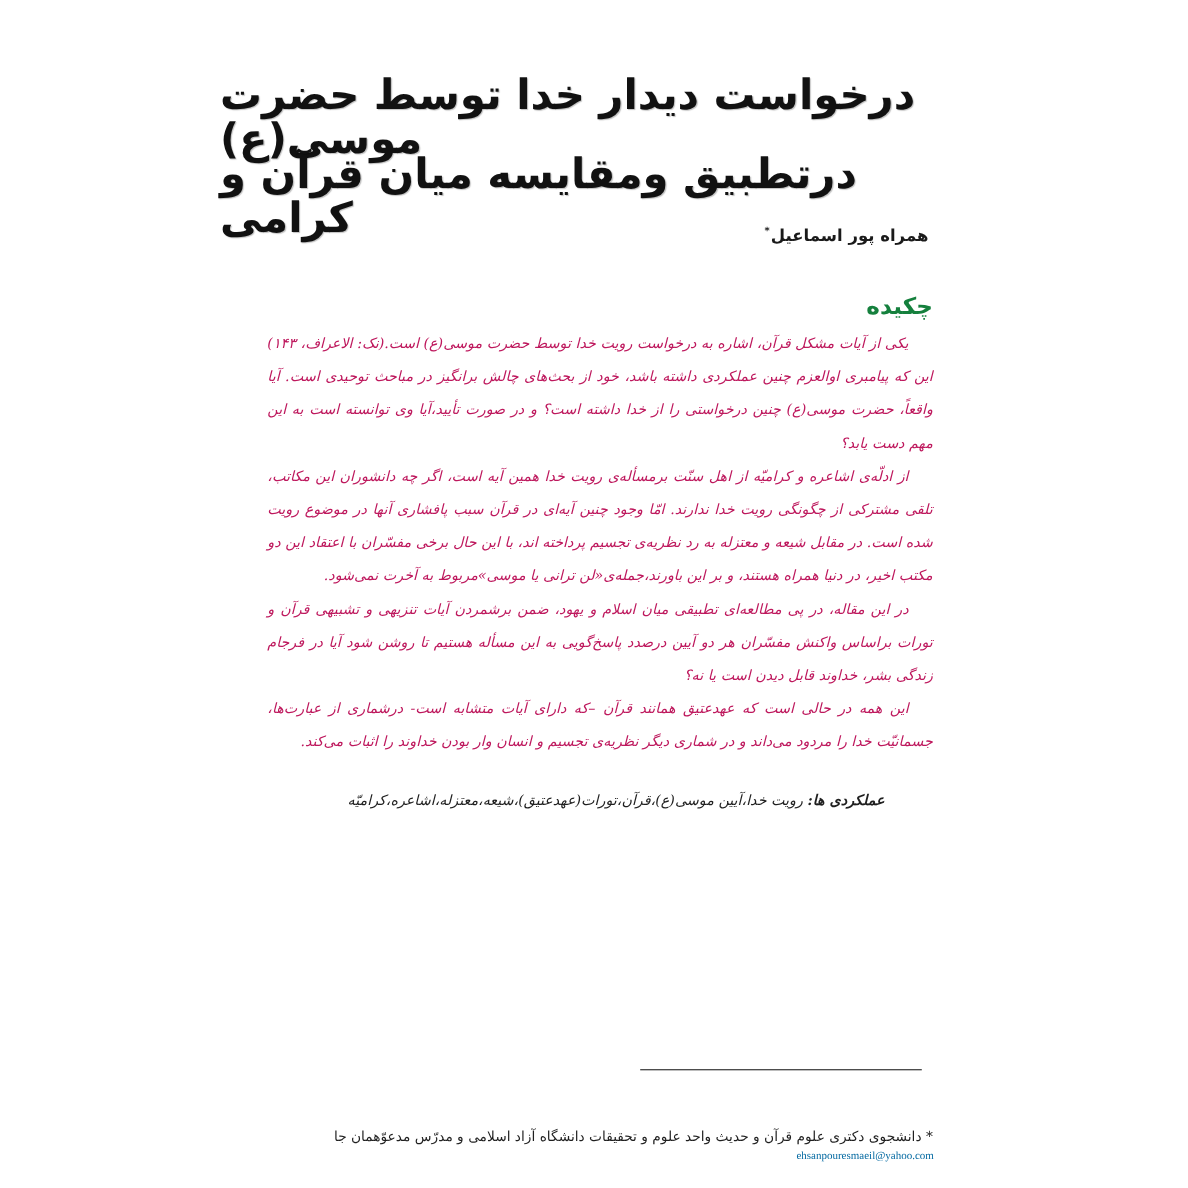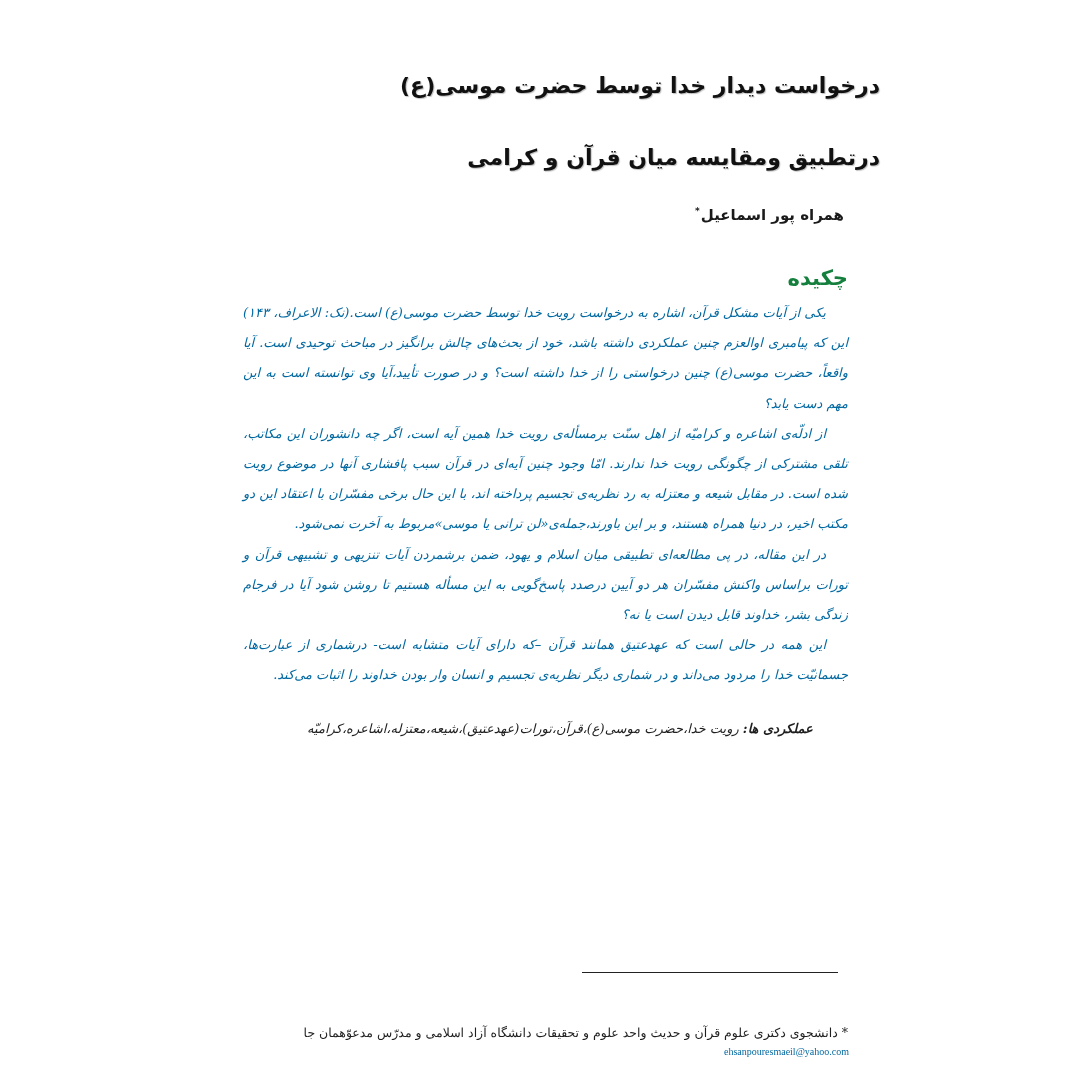--- a/index.html
+++ b/index.html
@@ -17,24 +17,24 @@
     }
     .page {
       position: absolute;
       left: 0; top: 0;
       width: 1080px; height: 1080px;
     }
     .title {
       position: absolute;
       left: 200px;
       width: 680px;
-      text-align: right;
+      text-align: left;
       font-family: "DejaVu Sans", sans-serif;
       font-weight: bold;
-      font-size: 22px;
+      font-size: 38px;
       line-height: 40px;
       color: #111;
       text-shadow: 1px 1px 1px rgba(0,0,0,0.25);
       direction: rtl;
       margin: 0;
     }
     .title.line1 { top: 66px; }
     .title.line2 { top: 138px; }
 
     .author {
@@ -70,21 +70,21 @@
     .abstract {
       position: absolute;
       top: 298px;
       left: 243px;
       width: 605px;
       direction: rtl;
       font-family: "DejaVu Serif", serif;
       font-style: italic;
       font-size: 13px;
       line-height: 30.2px;
-      color: #0369a1;
+      color: #be185d;
       text-align: justify;
       text-align-last: right;
     }
     .abstract p {
       margin: 0;
       text-indent: 22px;
     }
 
     .keywords {
       position: absolute;
@@ -155,21 +155,21 @@
 
   <div class="abstract">
     <p>یکی از آیات مشکل قرآن، اشاره به درخواست رویت خدا توسط حضرت موسی(ع) است.(نک: الاعراف، ۱۴۳) این که پیامبری اوالعزم چنین عملکردی داشته باشد، خود از بحث‌های چالش برانگیز در مباحث توحیدی است. آیا واقعاً، حضرت موسی(ع) چنین درخواستی را از خدا داشته است؟ و در صورت تأیید،آیا وی توانسته است به این مهم دست یابد؟</p>
     <p>از ادلّه‌ی اشاعره و کرامیّه از اهل سنّت برمسأله‌ی رویت خدا همین آیه است، اگر چه دانشوران این مکاتب، تلقی مشترکی از چگونگی رویت خدا ندارند. امّا وجود چنین آیه‌ای در قرآن سبب پافشاری آنها در موضوع رویت شده است. در مقابل شیعه و معتزله به رد نظریه‌ی تجسیم پرداخته اند، با این حال برخی مفسّران با اعتقاد این دو مکتب اخیر، در دنیا همراه هستند، و بر این باورند،جمله‌ی«لن ترانی یا موسی»مربوط به آخرت نمی‌شود.</p>
     <p>در این مقاله، در پی مطالعه‌ای تطبیقی میان اسلام و یهود، ضمن برشمردن آیات تنزیهی و تشبیهی قرآن و تورات براساس واکنش مفسّران هر دو آیین درصدد پاسخ‌گویی به این مسأله هستیم تا روشن شود آیا در فرجام زندگی بشر، خداوند قابل دیدن است یا نه؟</p>
     <p>این همه در حالی است که عهدعتیق همانند قرآن –که دارای آیات متشابه است- درشماری از عبارت‌ها، جسمانیّت خدا را مردود می‌داند و در شماری دیگر نظریه‌ی تجسیم و انسان وار بودن خداوند را اثبات می‌کند.</p>
   </div>
 
   <div class="keywords">
     <span class="kw-label">عملکردی ها:</span>
-    <span>رویت خدا،حضرت موسی(ع)،قرآن،تورات(عهدعتیق)،شیعه،معتزله،اشاعره،کرامیّه</span>
+    <span>رویت خدا،آیین موسی(ع)،قرآن،تورات(عهدعتیق)،شیعه،معتزله،اشاعره،کرامیّه</span>
   </div>
 
   <div class="footnote-rule"></div>
 
   <div class="footnote">
     <p>* دانشجوی دکتری علوم قرآن و حدیث واحد علوم و تحقیقات دانشگاه آزاد اسلامی و مدرّس مدعوّهمان جا</p>
   </div>
 
   <div class="email">ehsanpouresmaeil@yahoo.com</div>
 

